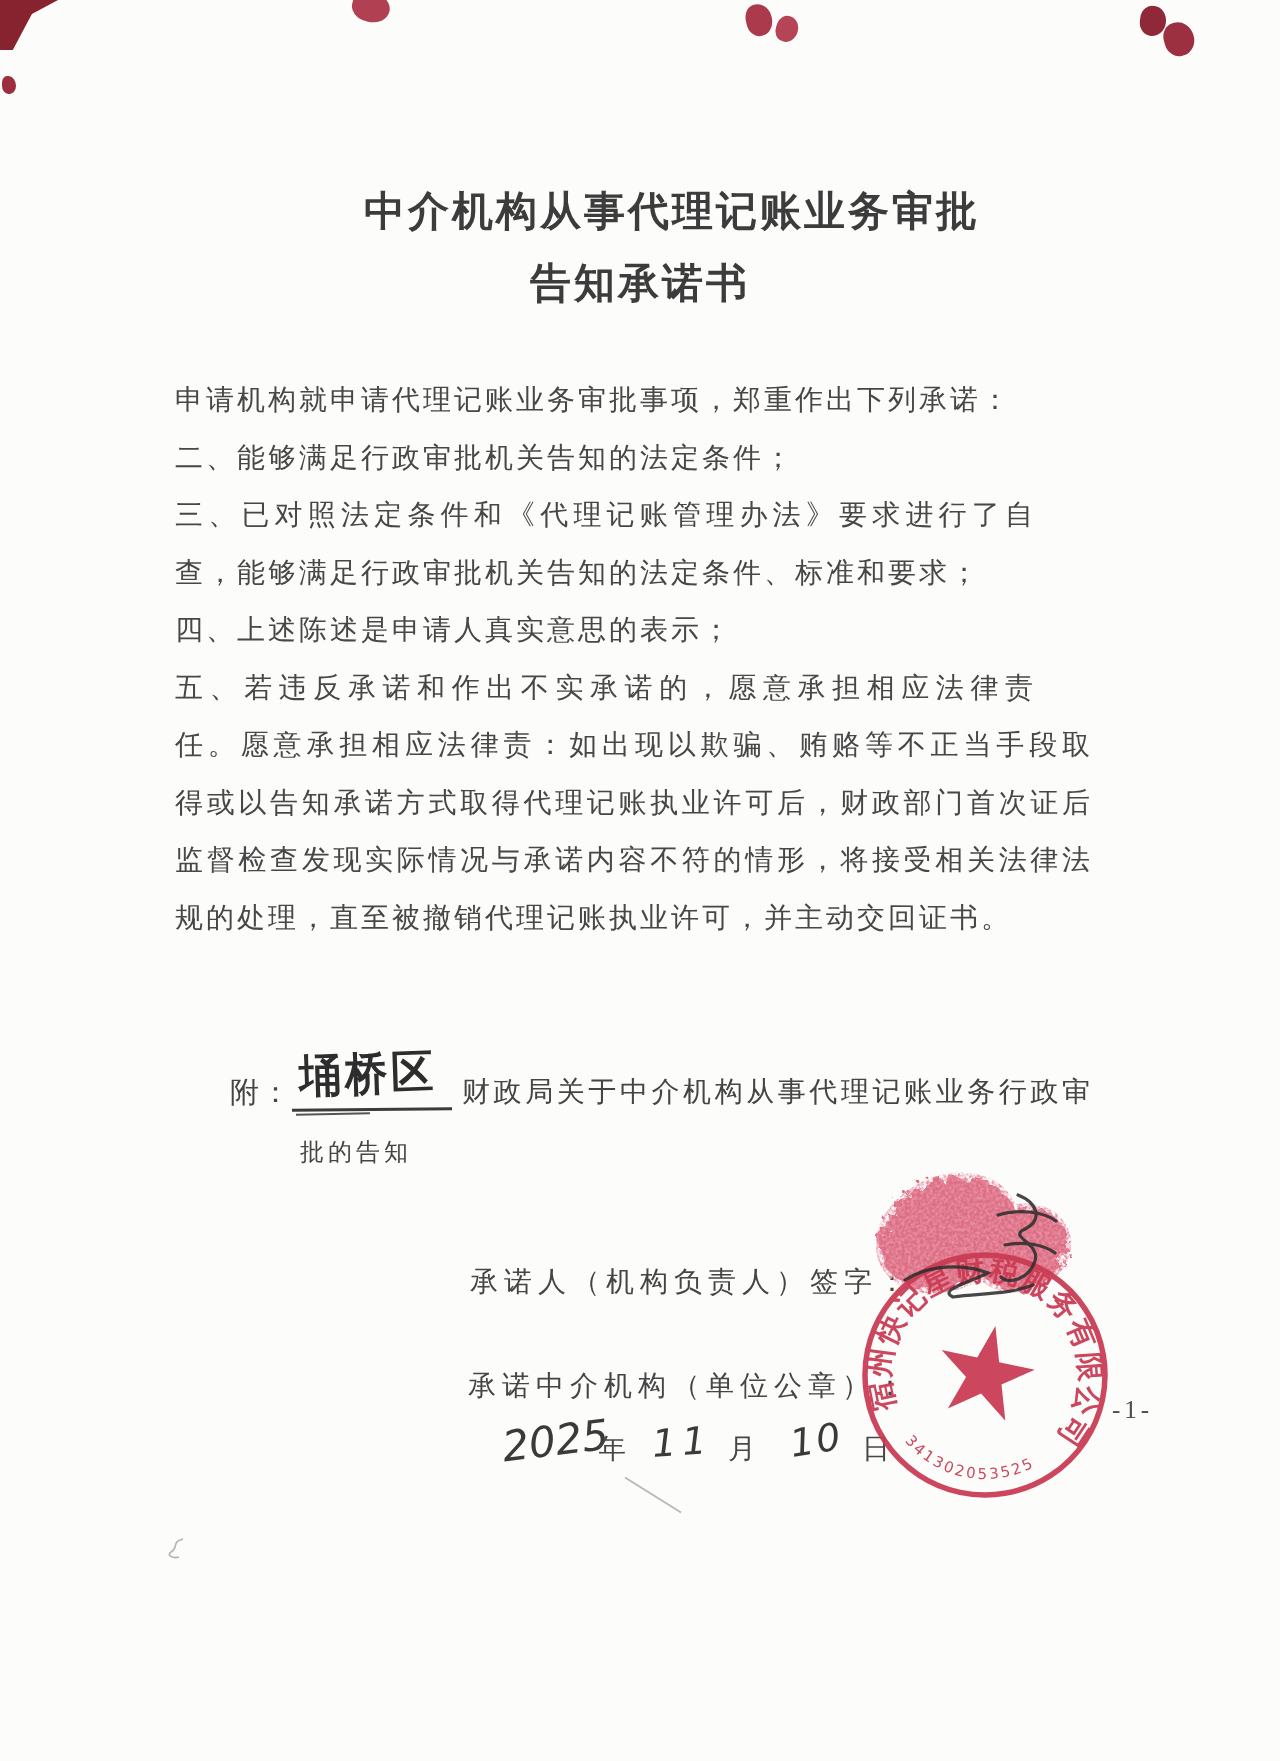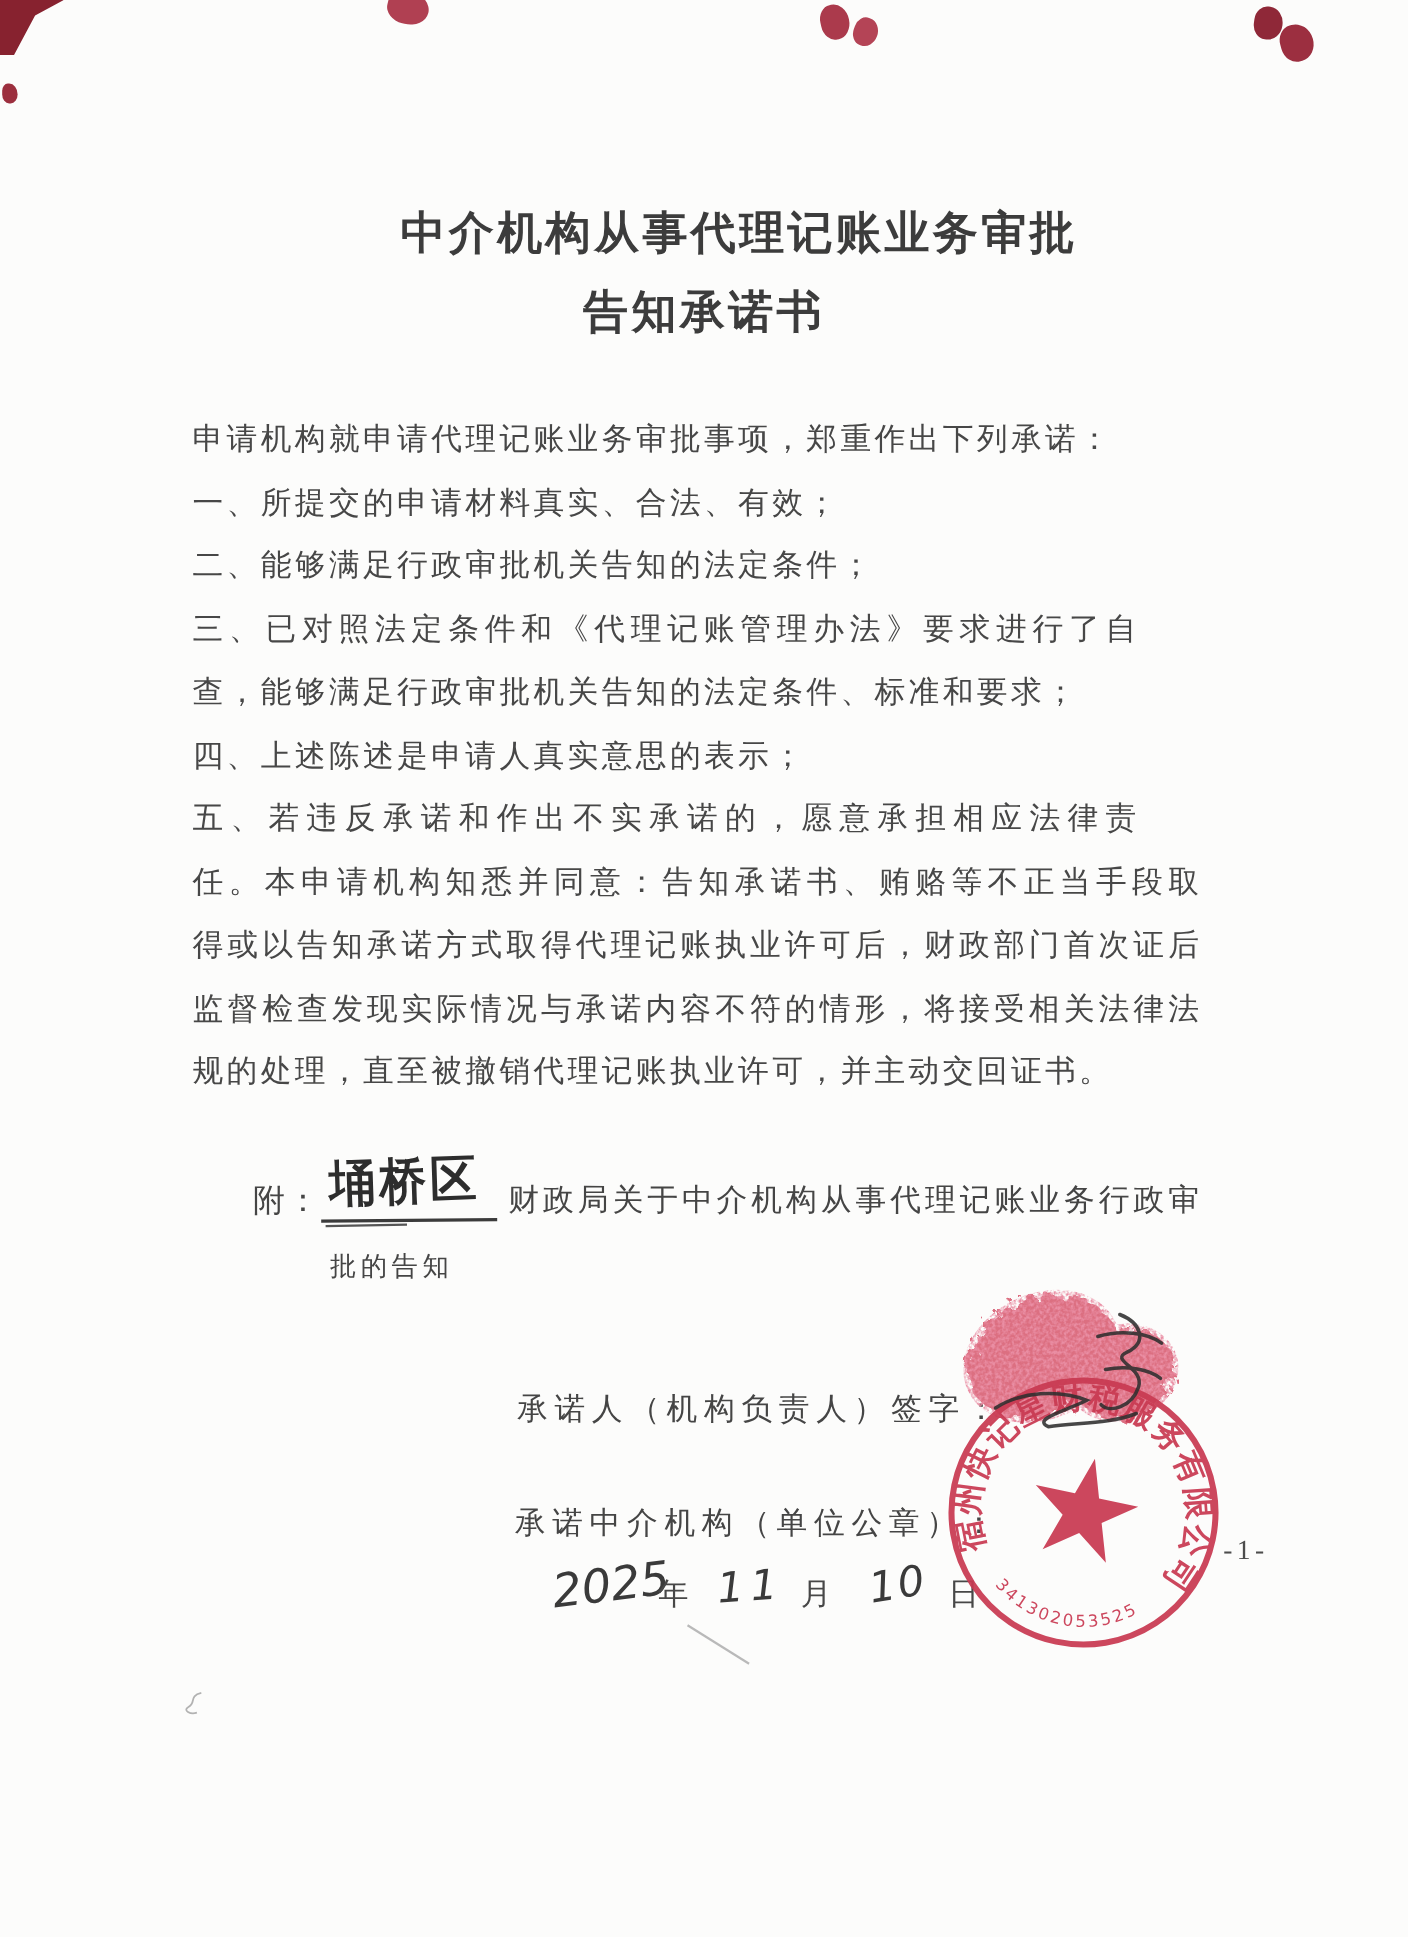--- a/index.html
+++ b/index.html
@@ -71,27 +71,26 @@
   <div class="artifact blob b2"></div>
   <div class="artifact blob b3"></div>
   <div class="artifact blob b4"></div>
   <div class="artifact blob b5"></div>
 
   <div class="title t1">中介机构从事代理记账业务审批</div>
   <div class="title t2">告知承诺书</div>
 
   <div class="body-block">
     <div class="bl i">申请机构就申请代理记账业务审批事项，郑重作出下列承诺：</div>
-    <div class="bl i">一、所提交的申请材料真实、合法、有效；</div>
     <div class="bl i">二、能够满足行政审批机关告知的法定条件；</div>
     <div class="bl i j">三、已对照法定条件和《代理记账管理办法》要求进行了自</div>
     <div class="bl">查，能够满足行政审批机关告知的法定条件、标准和要求；</div>
     <div class="bl i">四、上述陈述是申请人真实意思的表示；</div>
     <div class="bl i j">五、若违反承诺和作出不实承诺的，愿意承担相应法律责</div>
-    <div class="bl j">任。本申请机构知悉并同意：告知承诺书、贿赂等不正当手段取</div>
+    <div class="bl j">任。愿意承担相应法律责：如出现以欺骗、贿赂等不正当手段取</div>
     <div class="bl j">得或以告知承诺方式取得代理记账执业许可后，财政部门首次证后</div>
     <div class="bl j">监督检查发现实际情况与承诺内容不符的情形，将接受相关法律法</div>
     <div class="bl">规的处理，直至被撤销代理记账执业许可，并主动交回证书。</div>
   </div>
 
   <div class="attach-label">附：</div>
   <div class="attach-underline"></div>
   <div class="attach-underline2"></div>
   <div class="attach-hand">埇桥区</div>
   <div class="attach-line1">财政局关于中介机构从事代理记账业务行政审</div>

